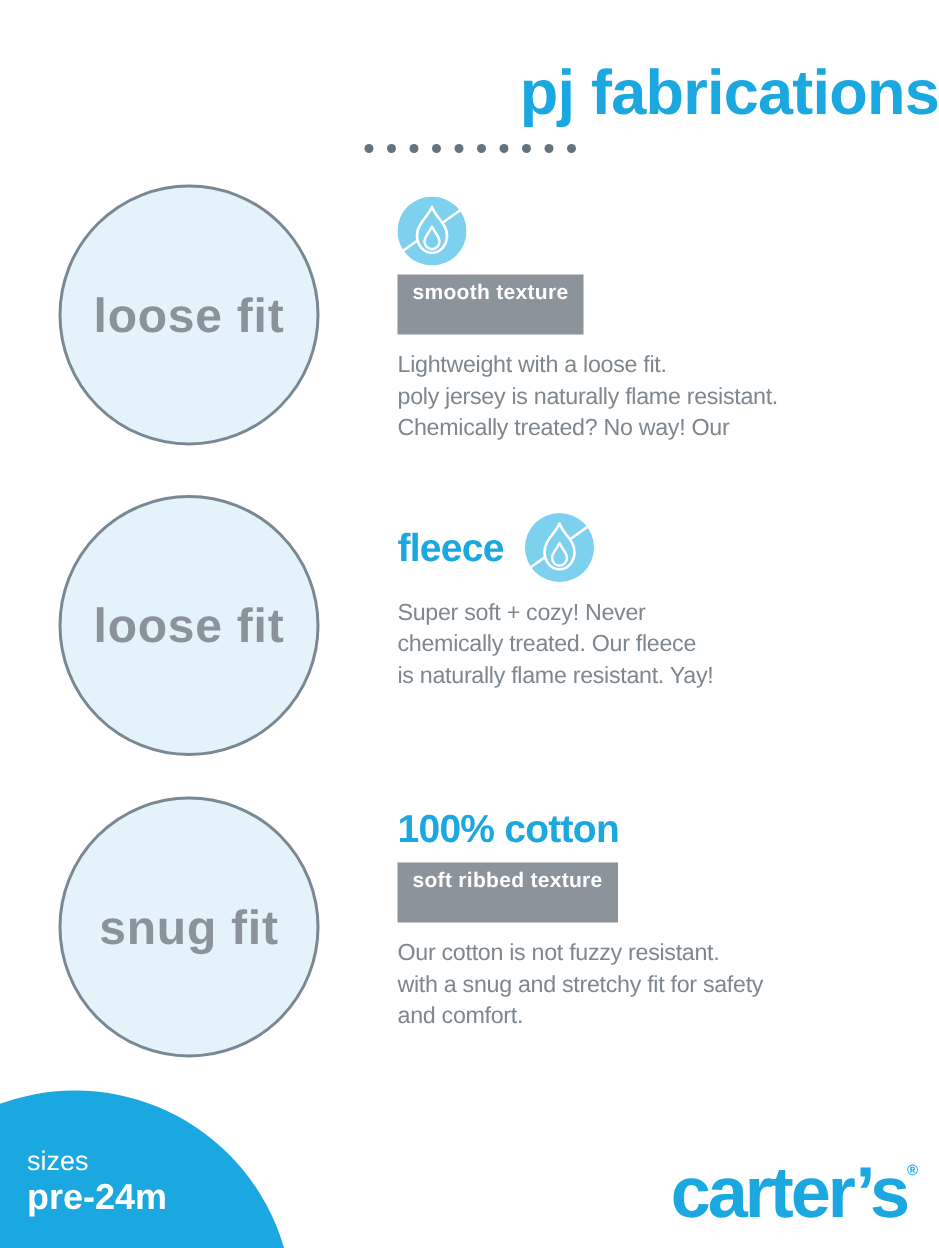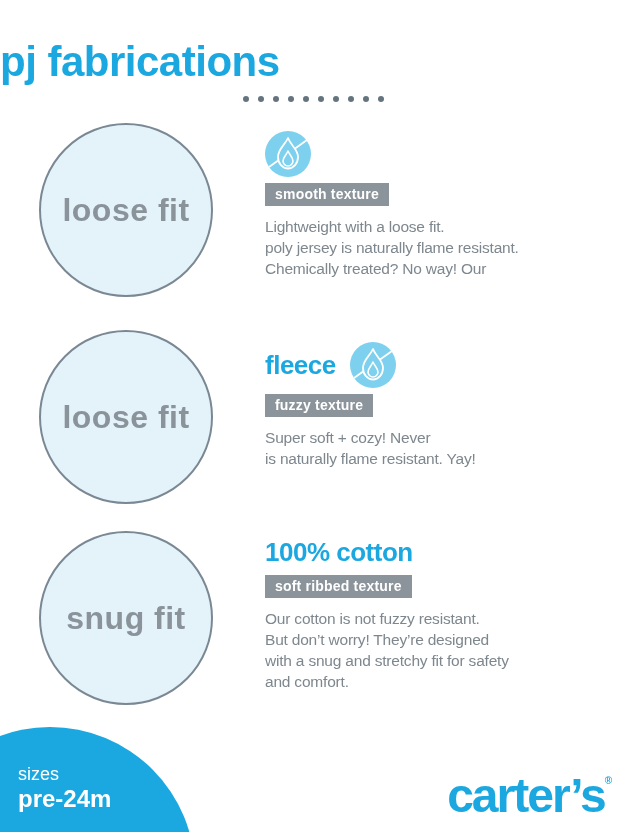--- a/index.html
+++ b/index.html
@@ -8,21 +8,21 @@
     background:#ffffff;
   }
   .page {
     position:relative;
     width:626px; height:832px;
     background:#ffffff;
     overflow:hidden;
   }
   .title {
     position:absolute; top:38px; left:0; width:100%;
-    text-align:left;
+    text-align:right;
     font-size:42px; font-weight:bold;
     color:var(--brand_blue, #1BA7E0);
     letter-spacing:-0.5px;
   }
   .dots {
     position:absolute; top:96px; left:0; width:100%;
     display:flex; justify-content:center; gap:9px;
   }
   .dot {
     width:6px; height:6px; border-radius:50%;
@@ -55,21 +55,21 @@
     color:var(--brand_blue, #1BA7E0);
     letter-spacing:-0.5px;
     white-space:nowrap;
   }
   .flame-badge { width:46px; height:46px; flex:0 0 auto; }
   .texture-badge {
     display:inline-block;
     background:var(--badge_bg, #8B949B);
     color:#ffffff;
     font-size:14px; font-weight:bold;
-    padding:3px 10px 4px 10px;
+    padding:3px 10px 21px 10px;
     margin-top:6px;
     letter-spacing:0.2px;
     white-space:nowrap;
   }
   .desc { margin-top:10px; }
   .desc-line {
     font-size:15.5px; line-height:21px;
     letter-spacing:-0.2px;
     color:var(--text_gray, #7E878E);
     white-space:nowrap;
@@ -147,40 +147,39 @@
         <span class="section-title">fleece</span>
         <span class="flame-badge">
           <svg viewBox="0 0 46 46" width="46" height="46">
             <circle cx="23" cy="23" r="23" fill="#7DD0EE"></circle>
             <line x1="4" y1="36" x2="42" y2="9" stroke="#ffffff" stroke-width="1.8"></line>
             <path d="M23 7 C 20 14, 13 18, 13 26 C 13 32.5, 17.5 37.5, 23 37.5 C 28.5 37.5, 33 32.5, 33 26 C 33 18, 26 15, 23 7 Z" fill="#7DD0EE" stroke="#ffffff" stroke-width="1.8" stroke-linejoin="round"></path>
             <path d="M23 20 C 21 24.5, 18 26.5, 18 30 A 5 5 0 0 0 28 30 C 28 26.5, 25 24.5, 23 20 Z" fill="none" stroke="#ffffff" stroke-width="1.6" stroke-linejoin="round"></path>
           </svg>
         </span>
       </div>
-      <span class="texture-badge">fuzzy texture</span>
       <div class="desc">
         <div class="desc-line">Super soft + cozy! Never</div>
+        <div class="desc-line">chemically treated. Our fleece</div>
         <div class="desc-line">is naturally flame resistant. Yay!</div>
       </div>
     </div>
   </div>
 
   <div class="row row-3">
     <div class="fit-circle">
       <span class="fit-label">snug fit</span>
     </div>
     <div class="content">
       <div class="heading-row">
         <span class="section-title">100% cotton</span>
       </div>
       <span class="texture-badge">soft ribbed texture</span>
       <div class="desc">
         <div class="desc-line">Our cotton is not fuzzy resistant.</div>
-        <div class="desc-line">But don’t worry! They’re designed</div>
         <div class="desc-line">with a snug and stretchy fit for safety</div>
         <div class="desc-line">and comfort.</div>
       </div>
     </div>
   </div>
 
   <div class="sizes-circle"></div>
   <div class="sizes-text">
     <div class="sizes-label">sizes</div>
     <div class="sizes-value">pre-24m</div>

